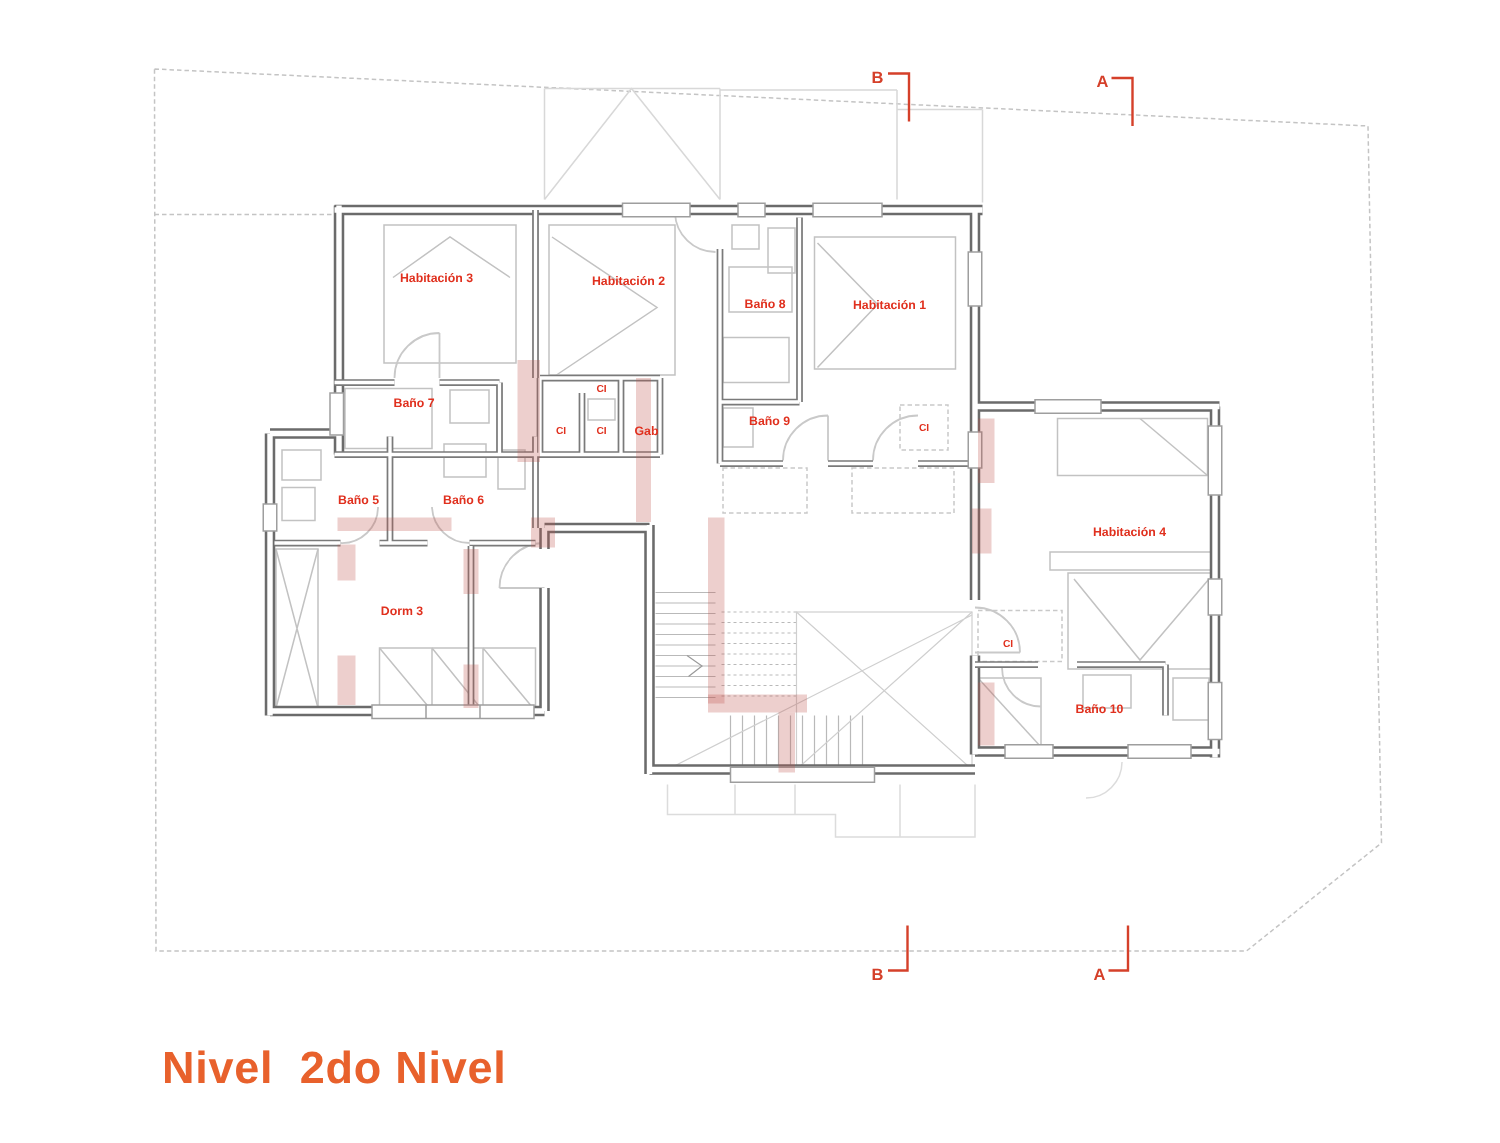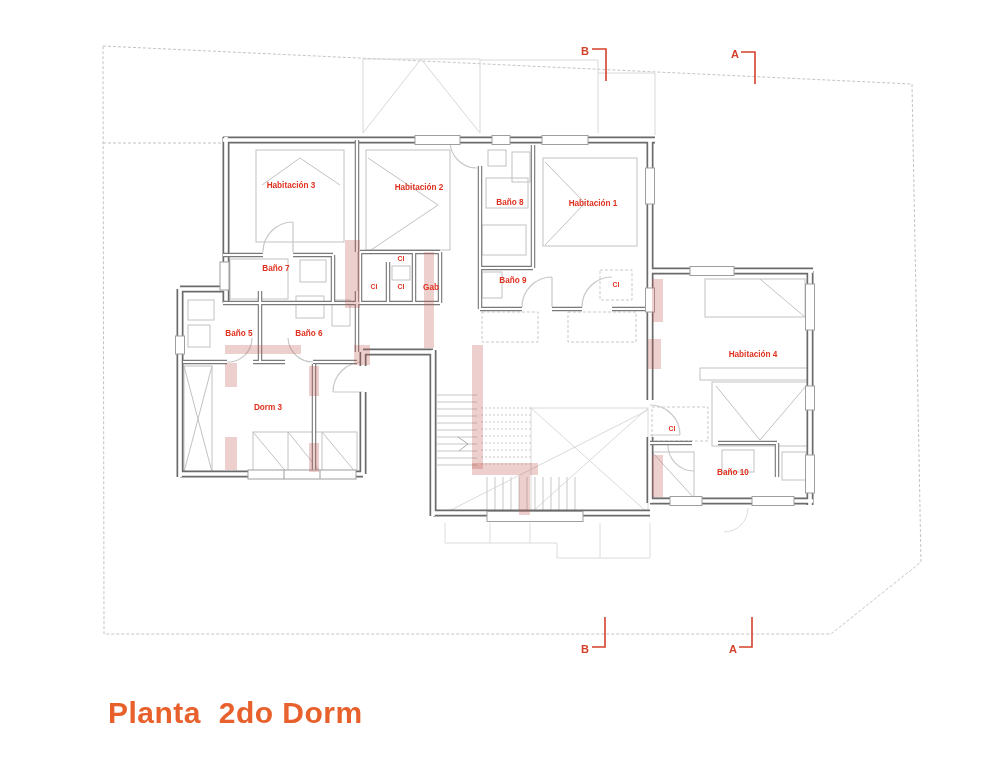--- a/index.html
+++ b/index.html
@@ -217,14 +217,14 @@
     <path d="M752,617 V647 H739"></path>
   </g>
   <g stroke="none" fill="#d5402a">
     <text class="marker-letter" x="585" y="55">B</text>
     <text class="marker-letter" x="735" y="58">A</text>
     <text class="marker-letter" x="585" y="653">B</text>
     <text class="marker-letter" x="733" y="653">A</text>
   </g>
 </svg>
 
-<div class="plan-title" style="color: rgb(232, 97, 44);">Planta  2do Dorm</div>
+<div class="plan-title" style="color: rgb(232, 97, 44);">Nivel  2do Nivel</div>
 </div>
 
 </body></html>

